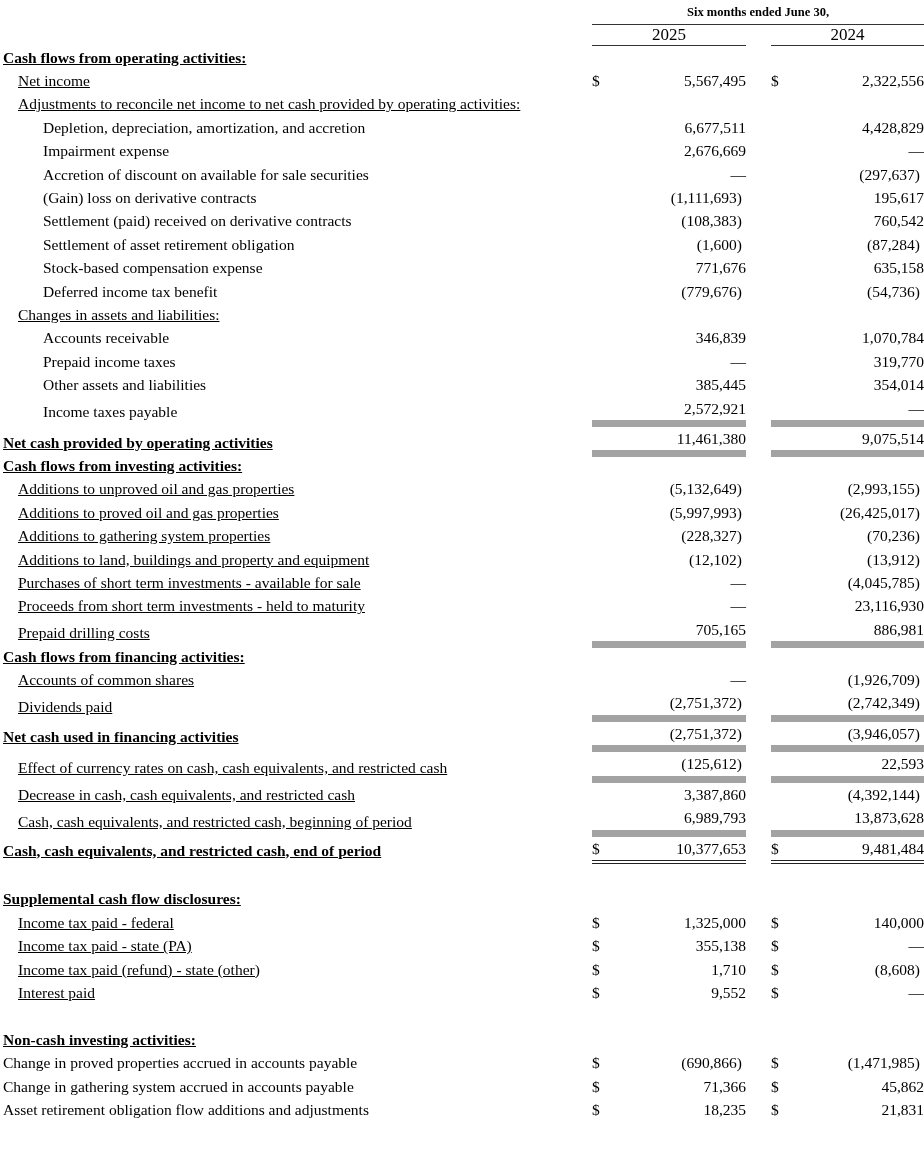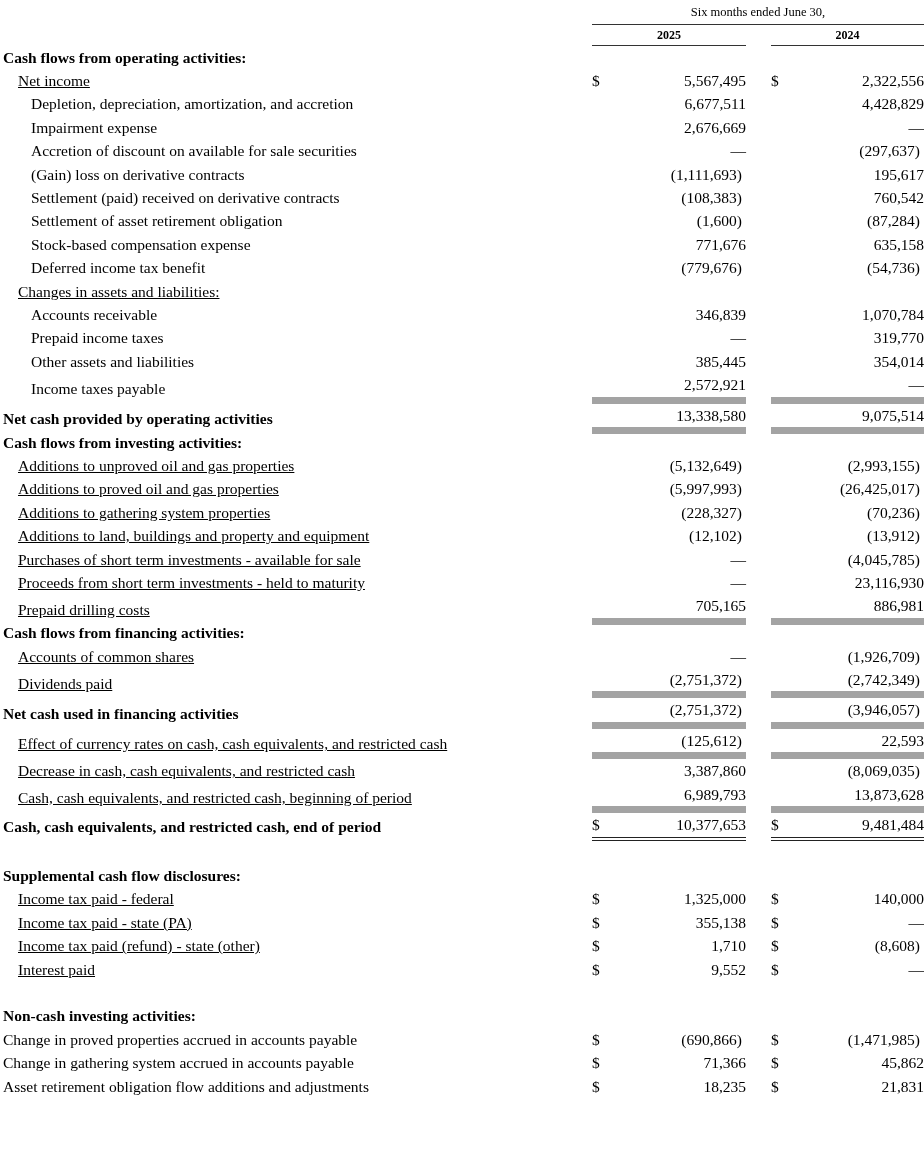--- a/index.html
+++ b/index.html
@@ -22,36 +22,36 @@
   }
   table.cf td {
     padding: 0;
     vertical-align: bottom;
     font-size: 15.5px;
     line-height: 23.4px;
     white-space: normal;
     overflow: visible;
   }
   
-  tr.hdr1 td { font-size: 12.5px; font-weight: normal; line-height: 24px; }
-  tr.hdr2 td { font-size: 12px; font-weight: bold; line-height: 20px; }
+  tr.hdr1 td { font-size: 12.5px; font-weight: bold; line-height: 24px; }
+  tr.hdr2 td { font-size: 17px; font-weight: normal; line-height: 20px; }
   td.period-cell {
     text-align: center;
     border-bottom: 1px solid #333;
   }
   td.yr {
     text-align: center;
     border-bottom: 1px solid #333;
   }
   
   td.label { padding-right: 22px; }
   td.label.ind0 { padding-left: 3px; }
   td.label.ind1 { padding-left: 18px; text-decoration: underline; }
-  td.label.ind2 { padding-left: 31px; }
-  td.label.bold { font-weight: bold; }
+  td.label.ind2 { padding-left: 43px; }
+  td.label.bold { font-weight: bold; text-decoration: underline; }
   td.d { padding-left: 5px; text-align: left; }
   td.v { text-align: right; padding-right: 11px; white-space: nowrap; }
   td.v.paren { padding-right: 4px; }
   td.rule-single { border-bottom: 7px solid #a3a3a3; }
   td.rule-double { border-bottom: 4px double #222; }
   tr.spacer td { height: 23.4px; }
 </style>
 </head>
 <body>
 
@@ -86,20 +86,28 @@
         </tr>
         <tr>
           <td class="label ind1">Net income</td>
           <td class="d">$</td>
           <td class="v">5,567,495</td>
           <td class="gap"></td>
           <td class="d">$</td>
           <td class="v">2,322,556</td>
         </tr>
         <tr>
+          <td class="label ind1">Adjustments to reconcile net income to net cash provided by operating activities:</td>
+          <td class="d"></td>
+          <td class="v"></td>
+          <td class="gap"></td>
+          <td class="d"></td>
+          <td class="v"></td>
+        </tr>
+        <tr>
           <td class="label ind2">Depletion, depreciation, amortization, and accretion</td>
           <td class="d"></td>
           <td class="v">6,677,511</td>
           <td class="gap"></td>
           <td class="d"></td>
           <td class="v">4,428,829</td>
         </tr>
         <tr>
           <td class="label ind2">Impairment expense</td>
           <td class="d"></td>
@@ -192,21 +200,21 @@
           <td class="label ind2">Income taxes payable</td>
           <td class="d rule-single"></td>
           <td class="v rule-single">2,572,921</td>
           <td class="gap"></td>
           <td class="d rule-single"></td>
           <td class="v rule-single">—</td>
         </tr>
         <tr>
           <td class="label ind0 bold">Net cash provided by operating activities</td>
           <td class="d rule-single"></td>
-          <td class="v rule-single">13,338,580</td>
+          <td class="v rule-single">11,461,380</td>
           <td class="gap"></td>
           <td class="d rule-single"></td>
           <td class="v rule-single">9,075,514</td>
         </tr>
         <tr>
           <td class="label ind0 bold">Cash flows from investing activities:</td>
           <td class="d"></td>
           <td class="v"></td>
           <td class="gap"></td>
           <td class="d"></td>
@@ -307,21 +315,21 @@
           <td class="gap"></td>
           <td class="d rule-single"></td>
           <td class="v rule-single">22,593</td>
         </tr>
         <tr>
           <td class="label ind1">Decrease in cash, cash equivalents, and restricted cash</td>
           <td class="d"></td>
           <td class="v">3,387,860</td>
           <td class="gap"></td>
           <td class="d"></td>
-          <td class="v paren">(8,069,035)</td>
+          <td class="v paren">(4,392,144)</td>
         </tr>
         <tr>
           <td class="label ind1">Cash, cash equivalents, and restricted cash, beginning of period</td>
           <td class="d rule-single"></td>
           <td class="v rule-single">6,989,793</td>
           <td class="gap"></td>
           <td class="d rule-single"></td>
           <td class="v rule-single">13,873,628</td>
         </tr>
         <tr>

